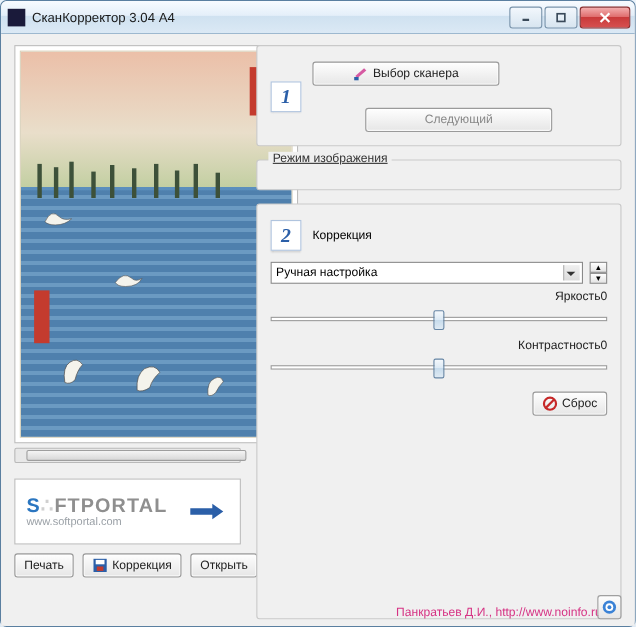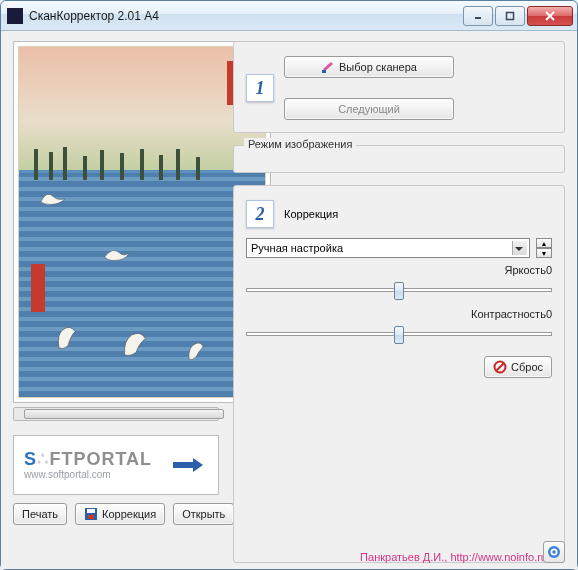--- a/index.html
+++ b/index.html
@@ -136,41 +136,42 @@
     font-size:11px;
     color:#222;
     display:inline-flex;
     align-items:center;
     justify-content:center;
     gap:4px;
     min-height:22px;
     cursor:pointer;
     box-shadow: inset 0 0 0 1px rgba(255,255,255,.7);
   }
-  .btn.disabled { color:#888; }
+  .btn.disabled { color:#888;margin-left:48px; }
   .right-col {
     flex:1;
     display:flex;
     flex-direction:column;
     gap:12px;
   }
   .group {
     border:1px solid #c9c9c9;
     border-radius:3px;
     padding:14px 12px 12px 12px;
     position:relative;
     background:#f0f0f0;
   }
   .group > .legend {
     position:absolute;
     top:-8px; left:10px;
     background:#f0f0f0;
     padding:0 4px;
     font-size:11px;
     color:#333;
+    text-decoration:underline;
   }
   .step-num {
     width:28px; height:28px;
     border:1px solid #b0c4de;
     background:#fff;
     box-shadow:0 1px 2px rgba(0,0,0,.2);
     display:flex;align-items:center;justify-content:center;
     font-family:Georgia, serif;
     font-size:18px; font-style:italic; font-weight:bold;
     color:#2b5fa8;
@@ -246,21 +247,21 @@
   .icon-nosign{ width:14px;height:14px; display:inline-block;}
   .icon-save{width:14px;height:14px;display:inline-block;}
 </style>
 </head>
 <body>
 
 <div class="window">
 
   <div class="titlebar">
     <span class="app-icon"></span>
-    <span class="title-text">СканКорректор 2.01 A4</span>
+    <span class="title-text">СканКорректор 3.04 A4</span>
     <div class="win-buttons">
       <div class="win-btn">
         <svg width="10" height="10">
             <line x1="2" y1="7" x2="8" y2="7" stroke="#3a4a5a" stroke-width="2"></line>
           </svg>
       </div>
       <div class="win-btn">
         <svg width="10" height="10">
             <rect x="1.5" y="1.5" width="7" height="7" fill="none" stroke="#3a4a5a" stroke-width="1.5"></rect>
           </svg>

